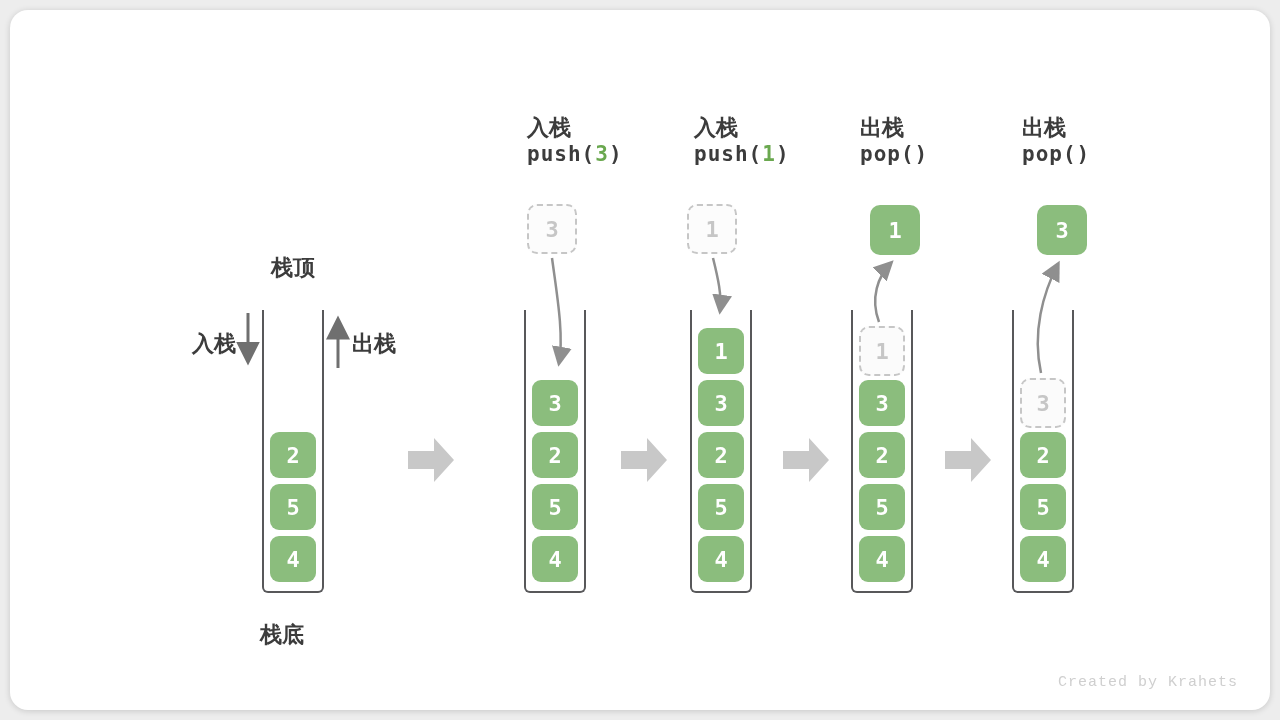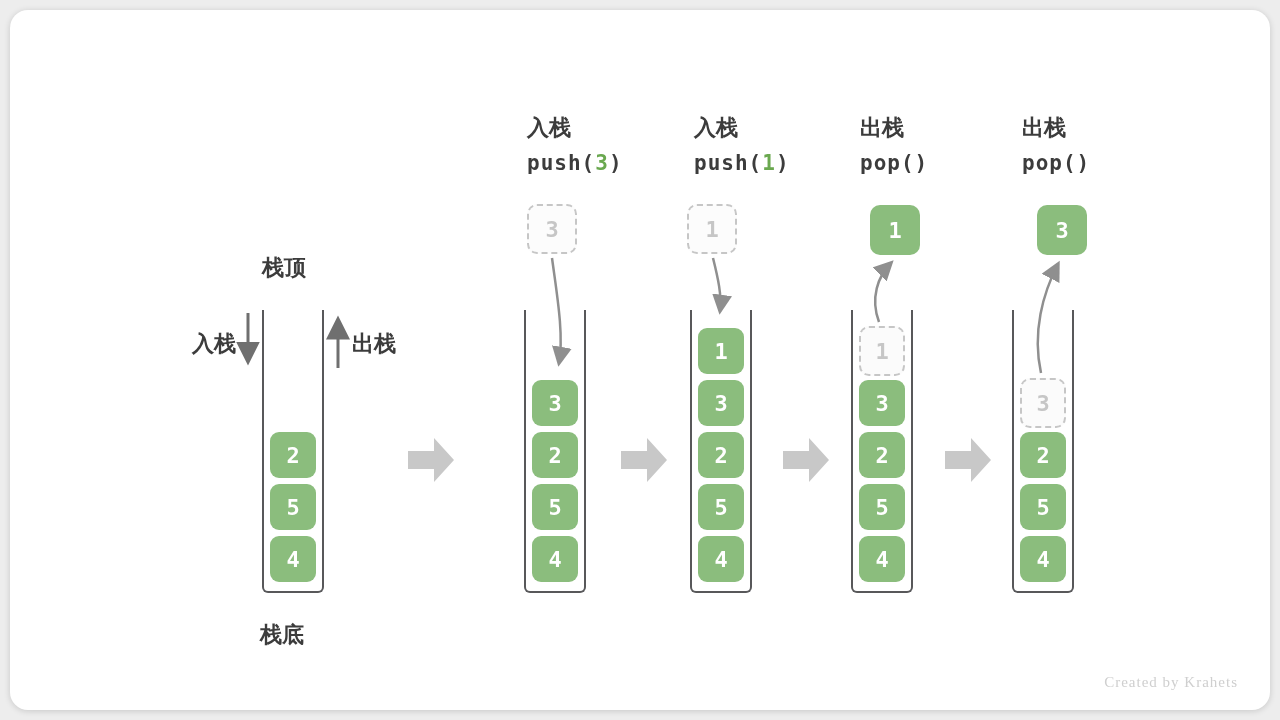--- a/index.html
+++ b/index.html
@@ -25,29 +25,29 @@
   .title-box{
     position:absolute;left:186px;top:113px;width:194px;height:57px;
     background:#e2e2e2;border-radius:6px;
     display:flex;align-items:center;justify-content:center;
     font-size:27px;font-weight:700;color:var(--dark);letter-spacing:2px;
   }
   .lbl{
     position:absolute;font-size:22px;font-weight:700;color:var(--dark);
     white-space:nowrap;
   }
-  .lbl-top{left:252px;top:243px;width:62px;text-align:left;}
+  .lbl-top{left:252px;top:243px;width:62px;text-align:center;}
   .lbl-bottom{left:250px;top:610px;width:62px;}
   .lbl-push{left:160px;top:319px;width:66px;text-align:right;}
   .lbl-pop{left:342px;top:319px;}
   .op{position:absolute;top:105px;}
   .op-cn{font-size:22px;font-weight:700;color:var(--dark);line-height:26px;}
   .op-code{
     font-family:"DejaVu Sans Mono","Liberation Mono",monospace;
-    font-size:21px;font-weight:700;color:var(--dark);line-height:26px;margin-top:9px;
+    font-size:21px;font-weight:700;color:var(--dark);line-height:26px;margin-top:0;
     letter-spacing:1px;
   }
   .op-code .arg{color:var(--arg-green);}
   .stack{
     position:absolute;top:300px;width:62px;height:283px;
     border-left:2px solid var(--wall);
     border-right:2px solid var(--wall);
     border-bottom:2px solid var(--wall);
     border-radius:0 0 6px 6px;
     box-sizing:border-box;
@@ -67,21 +67,21 @@
     position:absolute;width:50px;height:50px;border-radius:10px;box-sizing:border-box;
     display:flex;align-items:center;justify-content:center;
     font-family:"DejaVu Sans Mono","Liberation Mono",monospace;
     font-size:22px;font-weight:700;
   }
   .float-box.dashed{background:#fcfcfc;border:2px dashed var(--ghost);color:var(--ghost);}
   .float-box.solid{background:var(--green);color:#ffffff;}
   .overlay{position:absolute;left:0;top:0;pointer-events:none;}
   .watermark{
     position:absolute;right:32px;bottom:19px;
-    font-family:Liberation Serif, serif;
+    font-family:Liberation Mono, monospace;
     font-size:15px;color:#cfcfcf;letter-spacing:1px;
   }
 </style>
 </head>
 <body>
 
 <div class="card">
 
 
   <div class="lbl lbl-top">栈顶</div>

